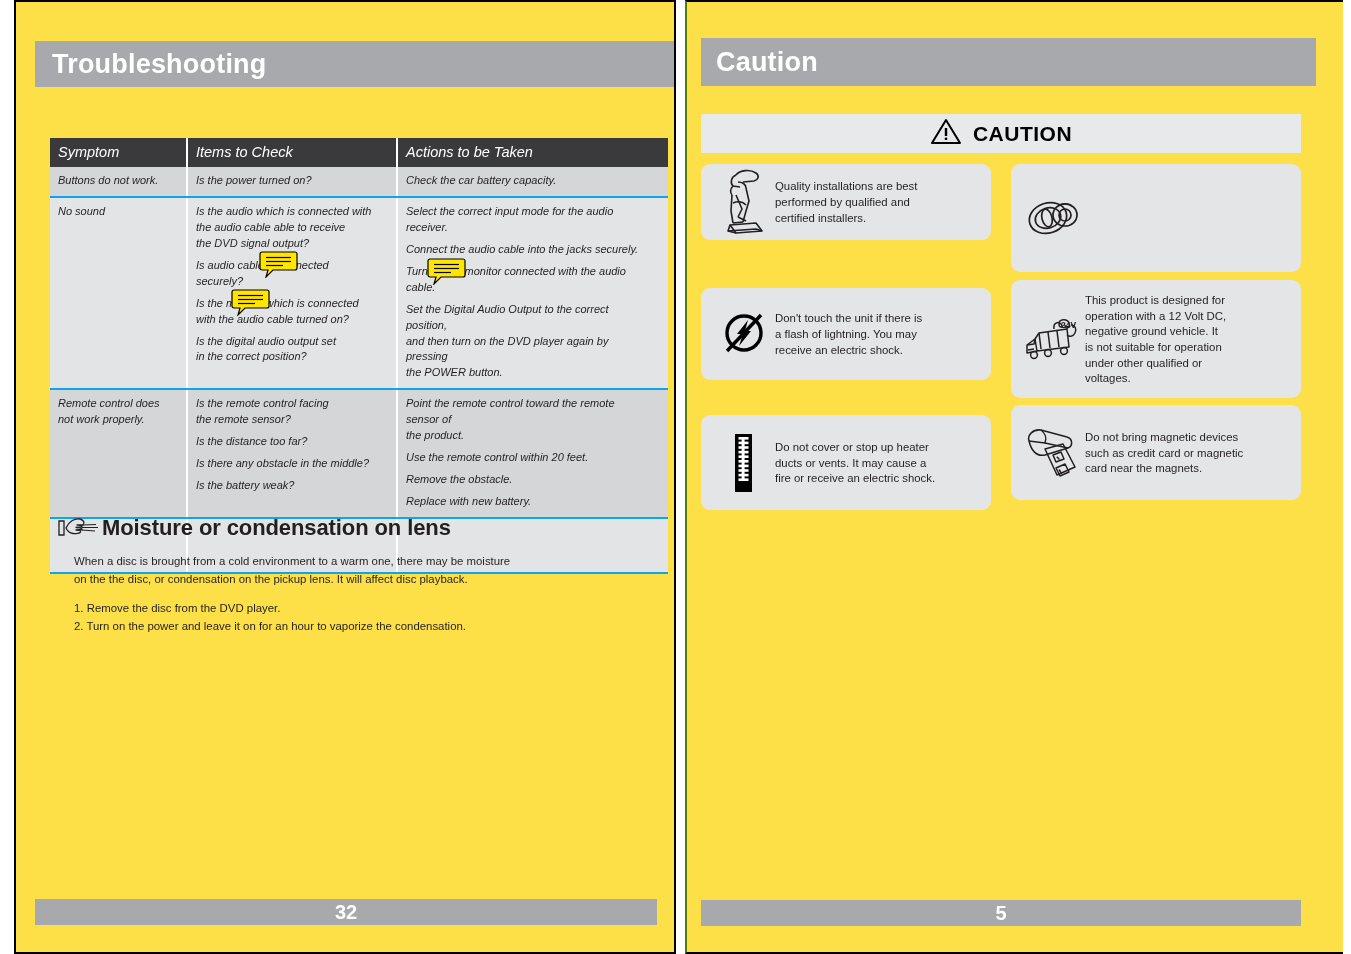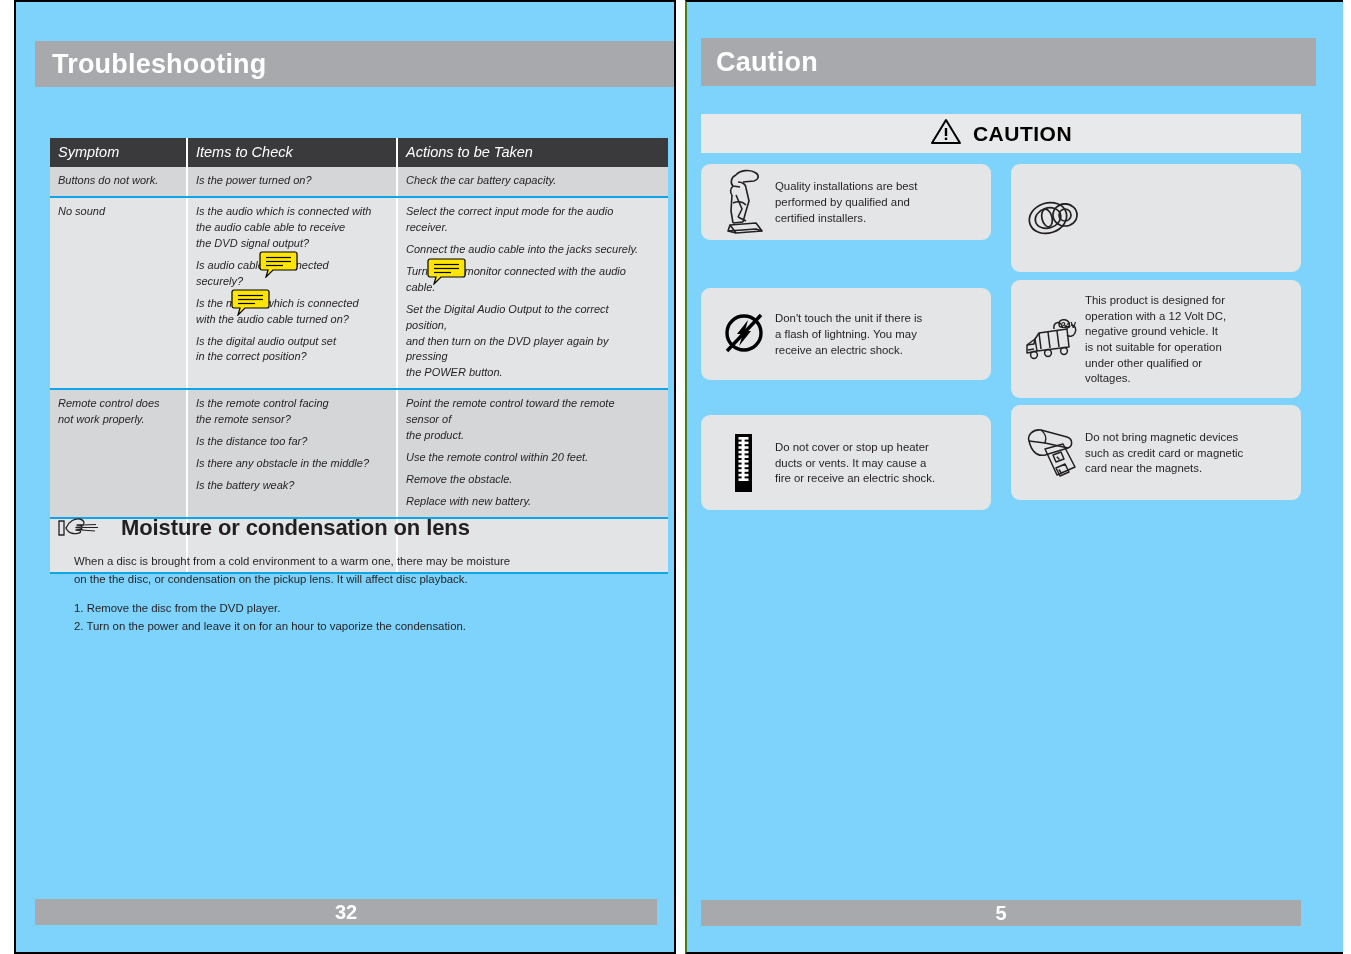--- a/index.html
+++ b/index.html
@@ -18,21 +18,21 @@
   .spread {
     position: relative;
     width: 1351px;
     height: 954px;
     display: flex;
   }
 
   
   .page {
     position: relative;
-    background: #7dd3fc;
+    background: #fde047;
     box-sizing: border-box;
   }
   .page-left {
     width: 662px;
     height: 954px;
     border-left: 2px solid #000;
     border-top: 2px solid #000;
     border-bottom: 2px solid #000;
     border-right: 2px solid #000;
     margin-left: 14px;
@@ -149,21 +149,21 @@
     z-index: 40;
     pointer-events: auto;
   }
   .comment-bubble svg { display: block; }
 
   
   .sec-head {
     position: absolute;
     display: flex;
     align-items: center;
-    gap: 21px;
+    gap: 2px;
   }
   .hand-icon { display: block; flex: 0 0 auto; }
   .sec-head .sec-title {
     font-size: 22px;
     font-weight: bold;
     color: #231f20;
     letter-spacing: -0.1px;
   }
 
   .moist-head { left: 42px; top: 513px; }

